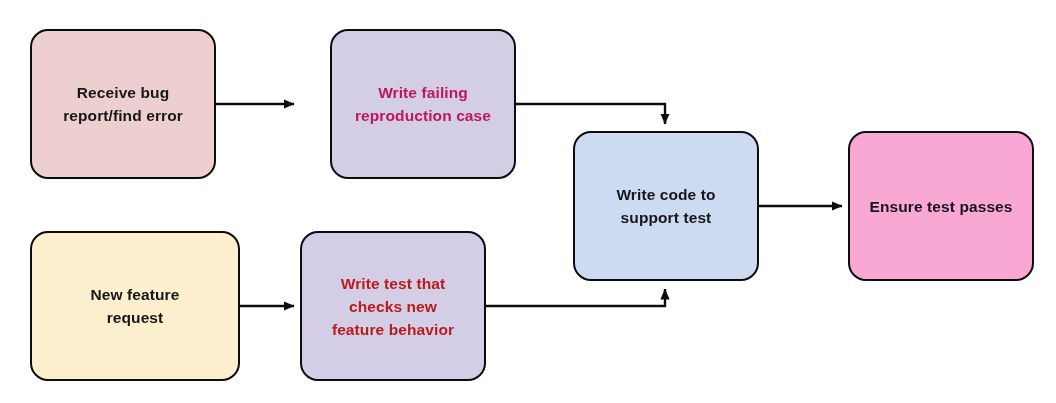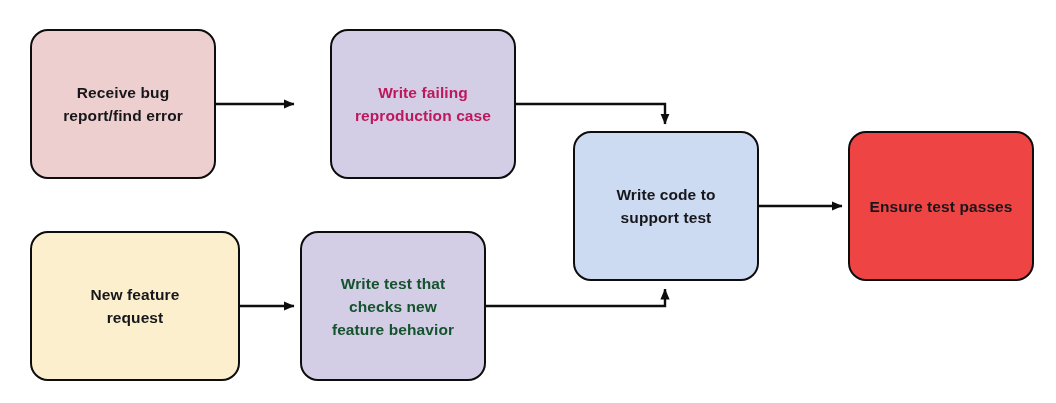--- a/index.html
+++ b/index.html
@@ -81,28 +81,28 @@
   <div class="node" style="left: 300px; top: 29px; width: 186px; height: 150px; background: rgb(211, 206, 229); border-color: rgb(13, 13, 13); color: #be185d; margin-left: 30px;">
     <span class="node-label">Write failing
 reproduction case</span>
   </div>
 
   <div class="node" style="left: 30px; top: 231px; width: 210px; height: 150px; background: rgb(251, 239, 206); border-color: rgb(13, 13, 13); color: rgb(23, 23, 27);">
     <span class="node-label">New feature
 request</span>
   </div>
 
-  <div class="node" style="left: 300px; top: 231px; width: 186px; height: 150px; background: rgb(211, 206, 229); border-color: rgb(13, 13, 13); color: #14532d;">
+  <div class="node" style="left: 300px; top: 231px; width: 186px; height: 150px; background: rgb(211, 206, 229); border-color: rgb(13, 13, 13); color: #b91c1c;">
     <span class="node-label">Write test that
 checks new
 feature behavior</span>
   </div>
 
   <div class="node" style="left: 573px; top: 131px; width: 186px; height: 150px; background: rgb(204, 218, 242); border-color: rgb(13, 13, 13); color: rgb(23, 23, 27); justify-content: center;">
     <span class="node-label">Write code to
 support test</span>
   </div>
 
-  <div class="node" style="left: 848px; top: 131px; width: 186px; height: 150px; background: #ef4444; border-color: rgb(13, 13, 13); color: rgb(23, 23, 27);">
+  <div class="node" style="left: 848px; top: 131px; width: 186px; height: 150px; background: #f9a8d4; border-color: rgb(13, 13, 13); color: rgb(23, 23, 27);">
     <span class="node-label">Ensure test passes</span>
   </div>
 
 </div>
 
 </body></html>

